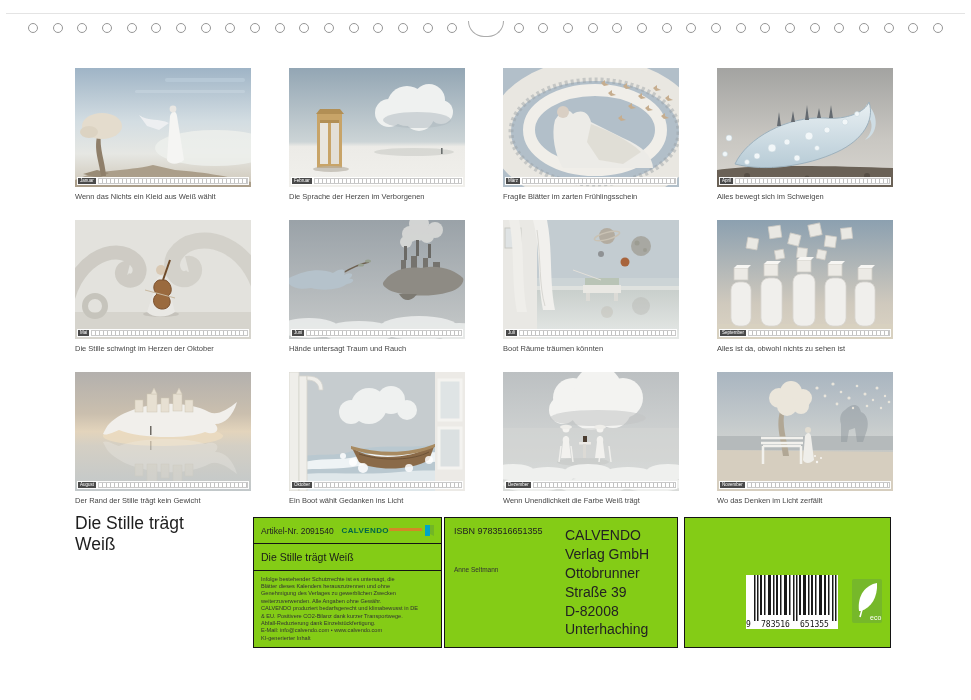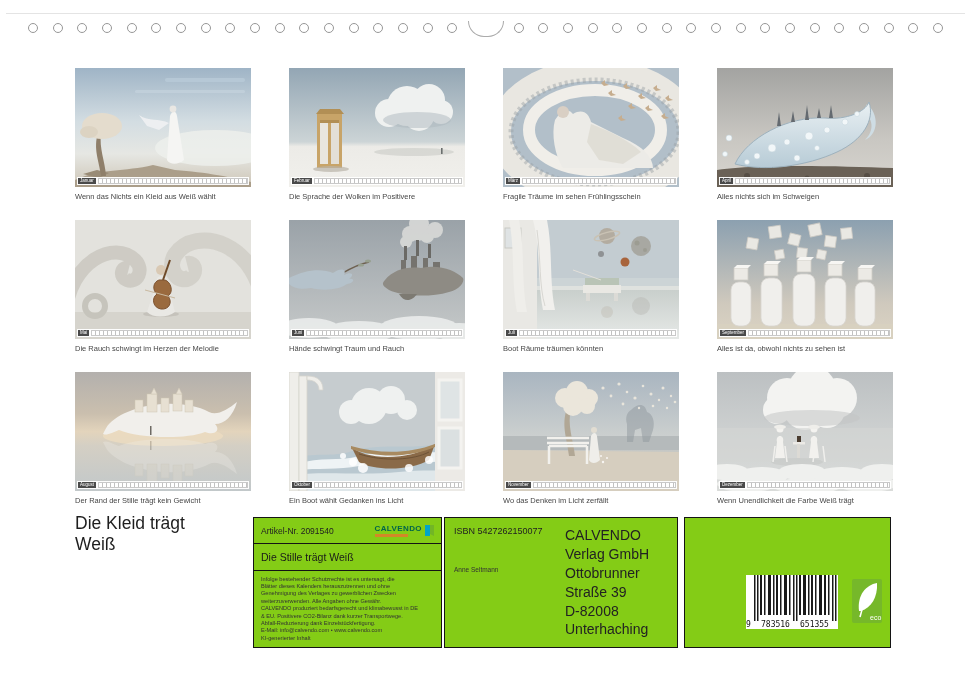--- a/index.html
+++ b/index.html
@@ -31,21 +31,21 @@
 
   
   .page-title{position:absolute;left:75px;top:513px;font-size:17.5px;line-height:1.18;
               color:#1e1e1e;white-space:pre-line}
   .ibox{position:absolute;top:517px;height:131px;border:1.6px solid #141414;background:#84cc16;box-sizing:border-box}
   .box1{left:253px;width:189px;display:flex;flex-direction:column}
   .b1-row1{height:31px;border-bottom:1.6px solid #141414;display:flex;align-items:center;
            justify-content:space-between;padding:0 7px;box-sizing:border-box}
   .article{font-size:8.5px;color:#222}
   .logo{display:flex;align-items:center;gap:3px}
-  .logo-txtwrap{display:flex;flex-direction:column;align-items:flex-start}
+  .logo-txtwrap{display:flex;flex-direction:row;align-items:flex-start}
   .logo-text{font-size:8px;font-weight:bold;color:#00654a;letter-spacing:.4px;line-height:1}
   .logo-tagline{width:33px;height:2.5px;background:#e07b2a;opacity:.85;margin-top:1.5px}
   .b1-row2{height:31px;border-bottom:1.6px solid #141414;display:flex;align-items:center;
            padding:0 7px;font-size:10.5px;color:#1a1a1a;box-sizing:border-box}
   .b1-row3{flex:1;padding:5px 7px;font-size:5.6px;line-height:1.32;color:#333;white-space:pre-line}
   .box2{left:444px;width:234px}
   .isbn{position:absolute;left:9px;top:8px;font-size:9px;color:#222}
   .author{position:absolute;left:9px;top:48px;font-size:6.5px;color:#333}
   .publisher{position:absolute;left:120px;top:8px;font-size:14px;line-height:1.35;color:#222;white-space:pre-line}
   .box3{left:684px;width:207px}
@@ -162,21 +162,21 @@
         <rect x="42" y="52" width="8" height="44" fill="#e3dfd6"></rect>
         <rect x="31" y="52" width="19" height="3" fill="#b28f55"></rect>
         <ellipse cx="42" cy="101" rx="18" ry="3" fill="#b9b4a8" opacity="0.7"></ellipse>
         <rect x="152" y="80" width="1.6" height="6" fill="#6b6f6e"></rect>
       </svg>
       <div class="strip">
         <span class="strip-label">Februar</span>
         <span class="strip-cells"></span>
       </div>
     </div>
-    <div class="caption">Die Sprache der Wolken im Positivere</div>
+    <div class="caption">Die Sprache der Herzen im Verborgenen</div>
   </div>
 
   <div class="tile">
     <div class="imgbox">
       <svg class="scene" viewBox="0 0 176 119" preserveAspectRatio="none">
         <rect width="176" height="119" fill="#b2bfc9"></rect>
         <ellipse cx="92" cy="64" rx="95" ry="62" fill="none" stroke="#e9e7e1" stroke-width="22"></ellipse>
         <ellipse cx="92" cy="64" rx="84" ry="52" fill="none" stroke="#9aa0a4" stroke-width="5" stroke-dasharray="3 3" opacity="0.45"></ellipse>
         <ellipse cx="92" cy="62" rx="66" ry="40" fill="none" stroke="#f0eee9" stroke-width="12"></ellipse>
         <path d="M52,52 C58,42 66,40 70,46 C80,40 86,46 88,54 L120,70 C140,78 150,90 150,100 L60,100 C52,88 48,66 52,52 Z" fill="#ecebe7"></path>
@@ -193,21 +193,21 @@
             <path d="M98,15 l4,-3 0,3 4,2 -5,1 Z"></path>
           <path d="M162,30 l4,-3 0,3 4,2 -5,1 Z"></path>
             <path d="M115,50 l4,-3 0,3 4,2 -5,1 Z"></path>
         </g>
       </svg>
       <div class="strip">
         <span class="strip-label">März</span>
         <span class="strip-cells"></span>
       </div>
     </div>
-    <div class="caption">Fragile Träume im sehen Frühlingsschein</div>
+    <div class="caption">Fragile Blätter im zarten Frühlingsschein</div>
   </div>
 
   <div class="tile">
     <div class="imgbox">
       <svg class="scene" viewBox="0 0 176 119" preserveAspectRatio="none">
         <defs>
           <linearGradient id="s4a" x1="0" y1="0" x2="0" y2="1">
             <stop offset="0" stop-color="#a3a3a1"></stop>
               <stop offset="0.6" stop-color="#c9c7c2"></stop>
             <stop offset="1" stop-color="#d8d5cf"></stop>
@@ -244,21 +244,21 @@
           <circle cx="140" cy="46" r="2.5"></circle>
             <circle cx="12" cy="70" r="3"></circle>
             <circle cx="8" cy="86" r="2.5"></circle>
         </g>
       </svg>
       <div class="strip">
         <span class="strip-label">April</span>
         <span class="strip-cells"></span>
       </div>
     </div>
-    <div class="caption">Alles nichts sich im Schweigen</div>
+    <div class="caption">Alles bewegt sich im Schweigen</div>
   </div>
 
   <div class="tile">
     <div class="imgbox">
       <svg class="scene" viewBox="0 0 176 119" preserveAspectRatio="none">
         <rect width="176" height="119" fill="#e3e2dd"></rect>
         <rect y="92" width="176" height="27" fill="#d6d4cd"></rect>
         <path d="M-10,95 C-5,40 40,20 60,40 C70,50 62,64 52,60 C44,57 46,46 54,48" fill="none" stroke="#cbc9c1" stroke-width="14" opacity="0.9"></path>
         <path d="M190,95 C185,20 120,5 100,35 C92,48 102,64 114,58 C122,54 120,42 112,44" fill="none" stroke="#d2d0c8" stroke-width="16" opacity="0.95"></path>
         <circle cx="20" cy="86" r="10" fill="none" stroke="#c6c4bc" stroke-width="6"></circle>
@@ -267,21 +267,21 @@
         <circle cx="86" cy="50" r="5" fill="#d9c9b4"></circle>
         <line x1="88" y1="60" x2="95" y2="40" stroke="#6e4a28" stroke-width="2"></line>
         <path d="M84,60 C78,62 77,70 82,74 C76,78 78,88 86,89 C94,90 98,82 93,76 C99,72 96,62 90,60 Z" fill="#9a6a3e" stroke="#7c5230" stroke-width="1"></path>
         <line x1="70" y1="70" x2="100" y2="78" stroke="#c9b9a0" stroke-width="1"></line>
       </svg>
       <div class="strip">
         <span class="strip-label">Mai</span>
         <span class="strip-cells"></span>
       </div>
     </div>
-    <div class="caption">Die Rauch schwingt im Herzen der Melodie</div>
+    <div class="caption">Die Stille schwingt im Herzen der Oktober</div>
   </div>
 
   <div class="tile">
     <div class="imgbox">
       <svg class="scene" viewBox="0 0 176 119" preserveAspectRatio="none">
         <defs>
             <linearGradient id="s6a" x1="0" y1="0" x2="0" y2="1">
           <stop offset="0" stop-color="#9aa2a8"></stop>
               <stop offset="1" stop-color="#c6c9c9"></stop>
             </linearGradient>
@@ -317,21 +317,21 @@
             <ellipse cx="70" cy="112" rx="36" ry="11"></ellipse>
           <ellipse cx="130" cy="108" rx="40" ry="12"></ellipse>
             <ellipse cx="170" cy="112" rx="26" ry="9"></ellipse>
         </g>
       </svg>
       <div class="strip">
         <span class="strip-label">Juni</span>
         <span class="strip-cells"></span>
       </div>
     </div>
-    <div class="caption">Hände schwingt Traum und Rauch</div>
+    <div class="caption">Hände untersagt Traum und Rauch</div>
   </div>
 
   <div class="tile">
     <div class="imgbox">
       <svg class="scene" viewBox="0 0 176 119" preserveAspectRatio="none">
         <defs>
             <linearGradient id="s7a" x1="0" y1="0" x2="0" y2="1">
           <stop offset="0" stop-color="#c9cfcc"></stop>
               <stop offset="1" stop-color="#e6e9e7"></stop>
             </linearGradient>
@@ -495,83 +495,20 @@
         <span class="strip-cells"></span>
       </div>
     </div>
     <div class="caption">Ein Boot wählt Gedanken ins Licht</div>
   </div>
 
   <div class="tile">
     <div class="imgbox">
       <svg class="scene" viewBox="0 0 176 119" preserveAspectRatio="none">
         <defs>
-            <linearGradient id="s11a" x1="0" y1="0" x2="0" y2="1">
-          <stop offset="0" stop-color="#a9b5c0"></stop>
-              <stop offset="0.55" stop-color="#ccd0cf"></stop>
-          <stop offset="0.6" stop-color="#c2c6c5"></stop>
-              <stop offset="1" stop-color="#d9d3c6"></stop>
-            </linearGradient>
-          </defs>
-        <rect width="176" height="119" fill="url(#s11a)"></rect>
-        <rect y="64" width="176" height="14" fill="#b5babb"></rect>
-        <path d="M0,78 L176,80 176,119 0,119 Z" fill="#d6cebf"></path>
-        <path d="M128,38 C136,30 142,32 144,40 C150,42 152,50 150,58 L146,70 140,70 138,56 132,58 130,70 124,70 124,52 C122,46 124,40 128,38 Z" fill="#8f979e" opacity="0.5"></path>
-        <path d="M66,84 C64,66 58,54 64,36 l4,0 C64,54 70,66 72,84 Z" fill="#b1a795"></path>
-        <g fill="#ebe6db">
-          <circle cx="62" cy="26" r="10"></circle>
-            <circle cx="74" cy="20" r="11"></circle>
-            <circle cx="86" cy="26" r="9"></circle>
-          <circle cx="70" cy="34" r="10"></circle>
-            <circle cx="84" cy="34" r="8"></circle>
-        </g>
-        <g fill="#eee9de" opacity="0.9">
-          <circle cx="100" cy="16" r="1.6"></circle>
-            <circle cx="108" cy="24" r="1.4"></circle>
-            <circle cx="116" cy="12" r="1.6"></circle>
-          <circle cx="124" cy="20" r="1.3"></circle>
-            <circle cx="132" cy="26" r="1.6"></circle>
-            <circle cx="140" cy="14" r="1.3"></circle>
-          <circle cx="148" cy="22" r="1.5"></circle>
-            <circle cx="156" cy="28" r="1.2"></circle>
-            <circle cx="160" cy="16" r="1.5"></circle>
-          <circle cx="168" cy="24" r="1.2"></circle>
-            <circle cx="150" cy="34" r="1.3"></circle>
-            <circle cx="136" cy="36" r="1.2"></circle>
-          <circle cx="120" cy="32" r="1.4"></circle>
-            <circle cx="164" cy="36" r="1.2"></circle>
-            <circle cx="172" cy="30" r="1.3"></circle>
-        </g>
-        <g stroke="#f2f1ed" stroke-width="2.5" fill="none">
-          <path d="M44,66 L86,66"></path>
-            <path d="M44,71 L86,71"></path>
-            <path d="M46,74 L84,74"></path>
-          <path d="M46,74 L46,92"></path>
-            <path d="M84,74 L84,92"></path>
-        </g>
-        <path d="M88,64 C90,60 93,60 94,64 L97,88 C93,92 88,92 86,88 Z" fill="#efeeea"></path>
-        <circle cx="91" cy="58" r="3" fill="#e2ddd2"></circle>
-        <g fill="#ffffff" opacity="0.8">
-            <circle cx="100" cy="90" r="1.2"></circle>
-            <circle cx="104" cy="86" r="1"></circle>
-            <circle cx="98" cy="84" r="1"></circle>
-          </g>
-      </svg>
-      <div class="strip">
-        <span class="strip-label">November</span>
-        <span class="strip-cells"></span>
-      </div>
-    </div>
-    <div class="caption">Wo das Denken im Licht zerfällt</div>
-  </div>
-
-  <div class="tile">
-    <div class="imgbox">
-      <svg class="scene" viewBox="0 0 176 119" preserveAspectRatio="none">
-        <defs>
             <linearGradient id="s12a" x1="0" y1="0" x2="0" y2="1">
           <stop offset="0" stop-color="#bcc0c2"></stop>
               <stop offset="0.5" stop-color="#cdd0d0"></stop>
           <stop offset="1" stop-color="#dadcda"></stop>
             </linearGradient>
           </defs>
         <rect width="176" height="119" fill="url(#s12a)"></rect>
         <g fill="#f3f3f1">
           <circle cx="70" cy="26" r="20"></circle>
             <circle cx="95" cy="18" r="24"></circle>
@@ -610,23 +547,86 @@
         </g>
       </svg>
       <div class="strip">
         <span class="strip-label">Dezember</span>
         <span class="strip-cells"></span>
       </div>
     </div>
     <div class="caption">Wenn Unendlichkeit die Farbe Weiß trägt</div>
   </div>
 
+  <div class="tile">
+    <div class="imgbox">
+      <svg class="scene" viewBox="0 0 176 119" preserveAspectRatio="none">
+        <defs>
+            <linearGradient id="s11a" x1="0" y1="0" x2="0" y2="1">
+          <stop offset="0" stop-color="#a9b5c0"></stop>
+              <stop offset="0.55" stop-color="#ccd0cf"></stop>
+          <stop offset="0.6" stop-color="#c2c6c5"></stop>
+              <stop offset="1" stop-color="#d9d3c6"></stop>
+            </linearGradient>
+          </defs>
+        <rect width="176" height="119" fill="url(#s11a)"></rect>
+        <rect y="64" width="176" height="14" fill="#b5babb"></rect>
+        <path d="M0,78 L176,80 176,119 0,119 Z" fill="#d6cebf"></path>
+        <path d="M128,38 C136,30 142,32 144,40 C150,42 152,50 150,58 L146,70 140,70 138,56 132,58 130,70 124,70 124,52 C122,46 124,40 128,38 Z" fill="#8f979e" opacity="0.5"></path>
+        <path d="M66,84 C64,66 58,54 64,36 l4,0 C64,54 70,66 72,84 Z" fill="#b1a795"></path>
+        <g fill="#ebe6db">
+          <circle cx="62" cy="26" r="10"></circle>
+            <circle cx="74" cy="20" r="11"></circle>
+            <circle cx="86" cy="26" r="9"></circle>
+          <circle cx="70" cy="34" r="10"></circle>
+            <circle cx="84" cy="34" r="8"></circle>
+        </g>
+        <g fill="#eee9de" opacity="0.9">
+          <circle cx="100" cy="16" r="1.6"></circle>
+            <circle cx="108" cy="24" r="1.4"></circle>
+            <circle cx="116" cy="12" r="1.6"></circle>
+          <circle cx="124" cy="20" r="1.3"></circle>
+            <circle cx="132" cy="26" r="1.6"></circle>
+            <circle cx="140" cy="14" r="1.3"></circle>
+          <circle cx="148" cy="22" r="1.5"></circle>
+            <circle cx="156" cy="28" r="1.2"></circle>
+            <circle cx="160" cy="16" r="1.5"></circle>
+          <circle cx="168" cy="24" r="1.2"></circle>
+            <circle cx="150" cy="34" r="1.3"></circle>
+            <circle cx="136" cy="36" r="1.2"></circle>
+          <circle cx="120" cy="32" r="1.4"></circle>
+            <circle cx="164" cy="36" r="1.2"></circle>
+            <circle cx="172" cy="30" r="1.3"></circle>
+        </g>
+        <g stroke="#f2f1ed" stroke-width="2.5" fill="none">
+          <path d="M44,66 L86,66"></path>
+            <path d="M44,71 L86,71"></path>
+            <path d="M46,74 L84,74"></path>
+          <path d="M46,74 L46,92"></path>
+            <path d="M84,74 L84,92"></path>
+        </g>
+        <path d="M88,64 C90,60 93,60 94,64 L97,88 C93,92 88,92 86,88 Z" fill="#efeeea"></path>
+        <circle cx="91" cy="58" r="3" fill="#e2ddd2"></circle>
+        <g fill="#ffffff" opacity="0.8">
+            <circle cx="100" cy="90" r="1.2"></circle>
+            <circle cx="104" cy="86" r="1"></circle>
+            <circle cx="98" cy="84" r="1"></circle>
+          </g>
+      </svg>
+      <div class="strip">
+        <span class="strip-label">November</span>
+        <span class="strip-cells"></span>
+      </div>
+    </div>
+    <div class="caption">Wo das Denken im Licht zerfällt</div>
+  </div>
+
 </div>
 
-<div class="page-title">Die Kleid trägt
+<div class="page-title">Die Stille trägt
 Weiß</div>
 
 <div class="ibox box1">
   <div class="b1-row1">
     <span class="article">Artikel-Nr. 2091540</span>
     <span class="logo">
       <span class="logo-txtwrap">
         <span class="logo-text">CALVENDO</span>
         <span class="logo-tagline"></span>
       </span>
@@ -642,21 +642,21 @@
 Genehmigung des Verlages zu gewerblichen Zwecken
 weiterzuverwenden. Alle Angaben ohne Gewähr.
 CALVENDO produziert bedarfsgerecht und klimabewusst in DE
 &amp; EU. Positivere CO2-Bilanz dank kurzer Transportwege.
 Abfall-Reduzierung dank Einzelstückfertigung.
 E-Mail: info@calvendo.com • www.calvendo.com
 KI-generierter Inhalt</div>
 </div>
 
 <div class="ibox box2">
-  <div class="isbn">ISBN 5427262150077</div>
+  <div class="isbn">ISBN 9783516651355</div>
   <div class="author">Anne Seltmann</div>
   <div class="publisher">CALVENDO Verlag GmbH
 Ottobrunner Straße 39
 D-82008 Unterhaching</div>
 </div>
 
 <div class="ibox box3">
   <div class="barcode-wrap">
     <svg width="92" height="54" viewBox="-8 0 92 54">
       <rect x="-8" y="0" width="92" height="54" fill="#ffffff"></rect>

